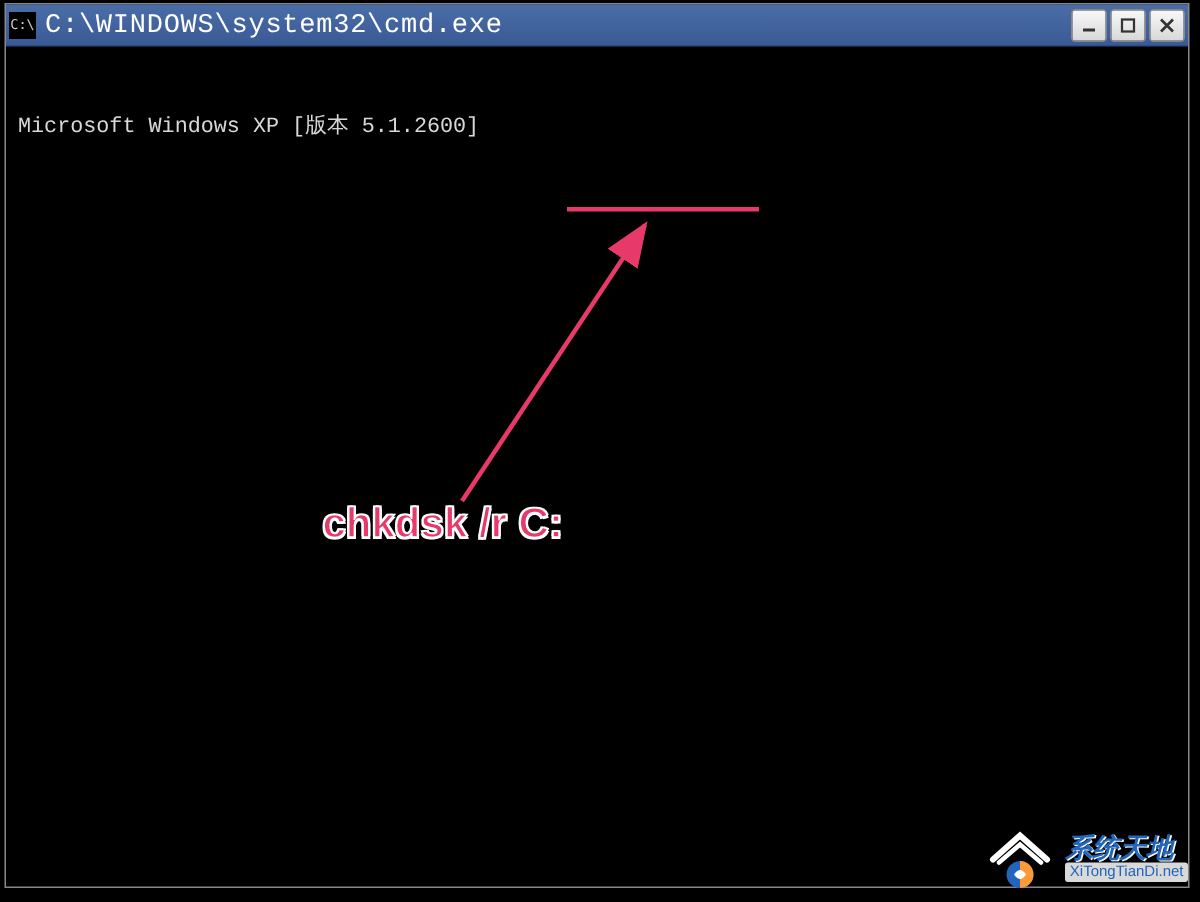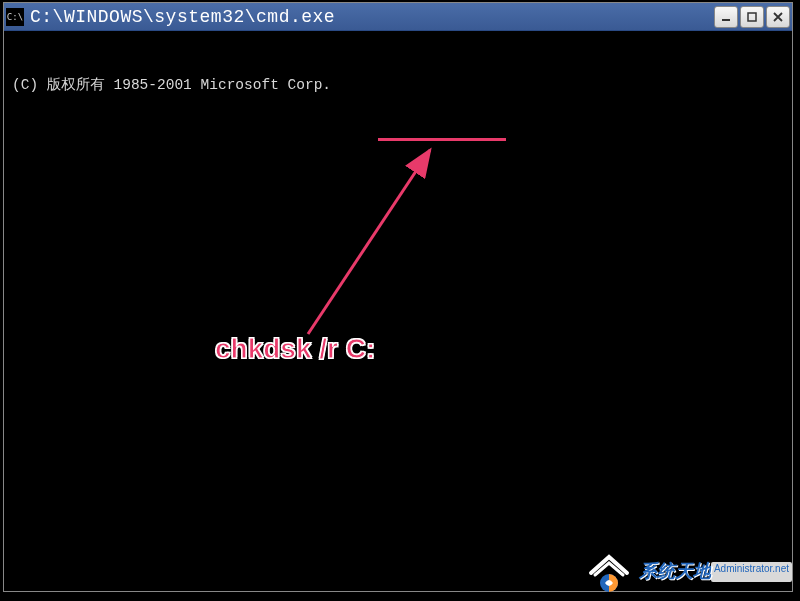--- a/index.html
+++ b/index.html
@@ -107,20 +107,21 @@
       display: flex;
       align-items: center;
       gap: 6px;
     }
     .watermark-icon {
       width: 48px;
       height: 42px;
     }
     .watermark-text {
       display: flex;
+      flex-direction: column;
       line-height: 1.1;
     }
     .wm-cn {
       font-family: "Microsoft YaHei", sans-serif;
       font-size: 18px;
       font-weight: bold;
       color: #2266bb;
       font-style: italic;
       text-shadow: 1px 1px 0 #fff;
     }
@@ -152,21 +153,21 @@
           </svg>
       </div>
       <div class="win-btn">
         <svg viewBox="0 0 12 12">
             <path d="M2 2 L10 10 M10 2 L2 10" stroke="#333" stroke-width="1.8"></path>
           </svg>
       </div>
     </div>
   </div>
   <div class="terminal">
-    <span class="terminal-line">(C) 版权所有 1985-2001 Microsoft Corp.</span>
+    <span class="terminal-line">Microsoft Windows XP [版本 5.1.2600]</span>
     <span class="terminal-line"></span>
   </div>
 </div>
 
 <div class="underline-annotation"></div>
 
 <svg class="arrow-annotation" width="160" height="200">
   <defs>
     <marker id="arrowhead" markerWidth="10" markerHeight="8" refX="9" refY="4" orient="auto">
       <polygon points="0 0, 10 4, 0 8" fill="#e83a6a"></polygon>
@@ -180,15 +181,15 @@
 <div class="watermark">
   <svg class="watermark-icon" viewBox="0 0 48 42">
     <path d="M6 22 L24 6 L42 22" fill="none" stroke="#fff" stroke-width="4" stroke-linecap="round"></path>
     <path d="M10 24 L24 12 L38 24" fill="none" stroke="#fff" stroke-width="3" stroke-linecap="round"></path>
     <circle cx="24" cy="32" r="9" fill="#2266bb"></circle>
     <path d="M24 23 A9 9 0 0 1 24 41 Z" fill="#ff9933"></path>
     <path d="M20 32 Q24 26 28 32 Q24 38 20 32" fill="#fff"></path>
   </svg>
   <div class="watermark-text">
     <span class="wm-cn">系统天地</span>
-    <span class="wm-en">Administrator.net</span>
+    <span class="wm-en">XiTongTianDi.net</span>
   </div>
 </div>
 
 </body></html>

